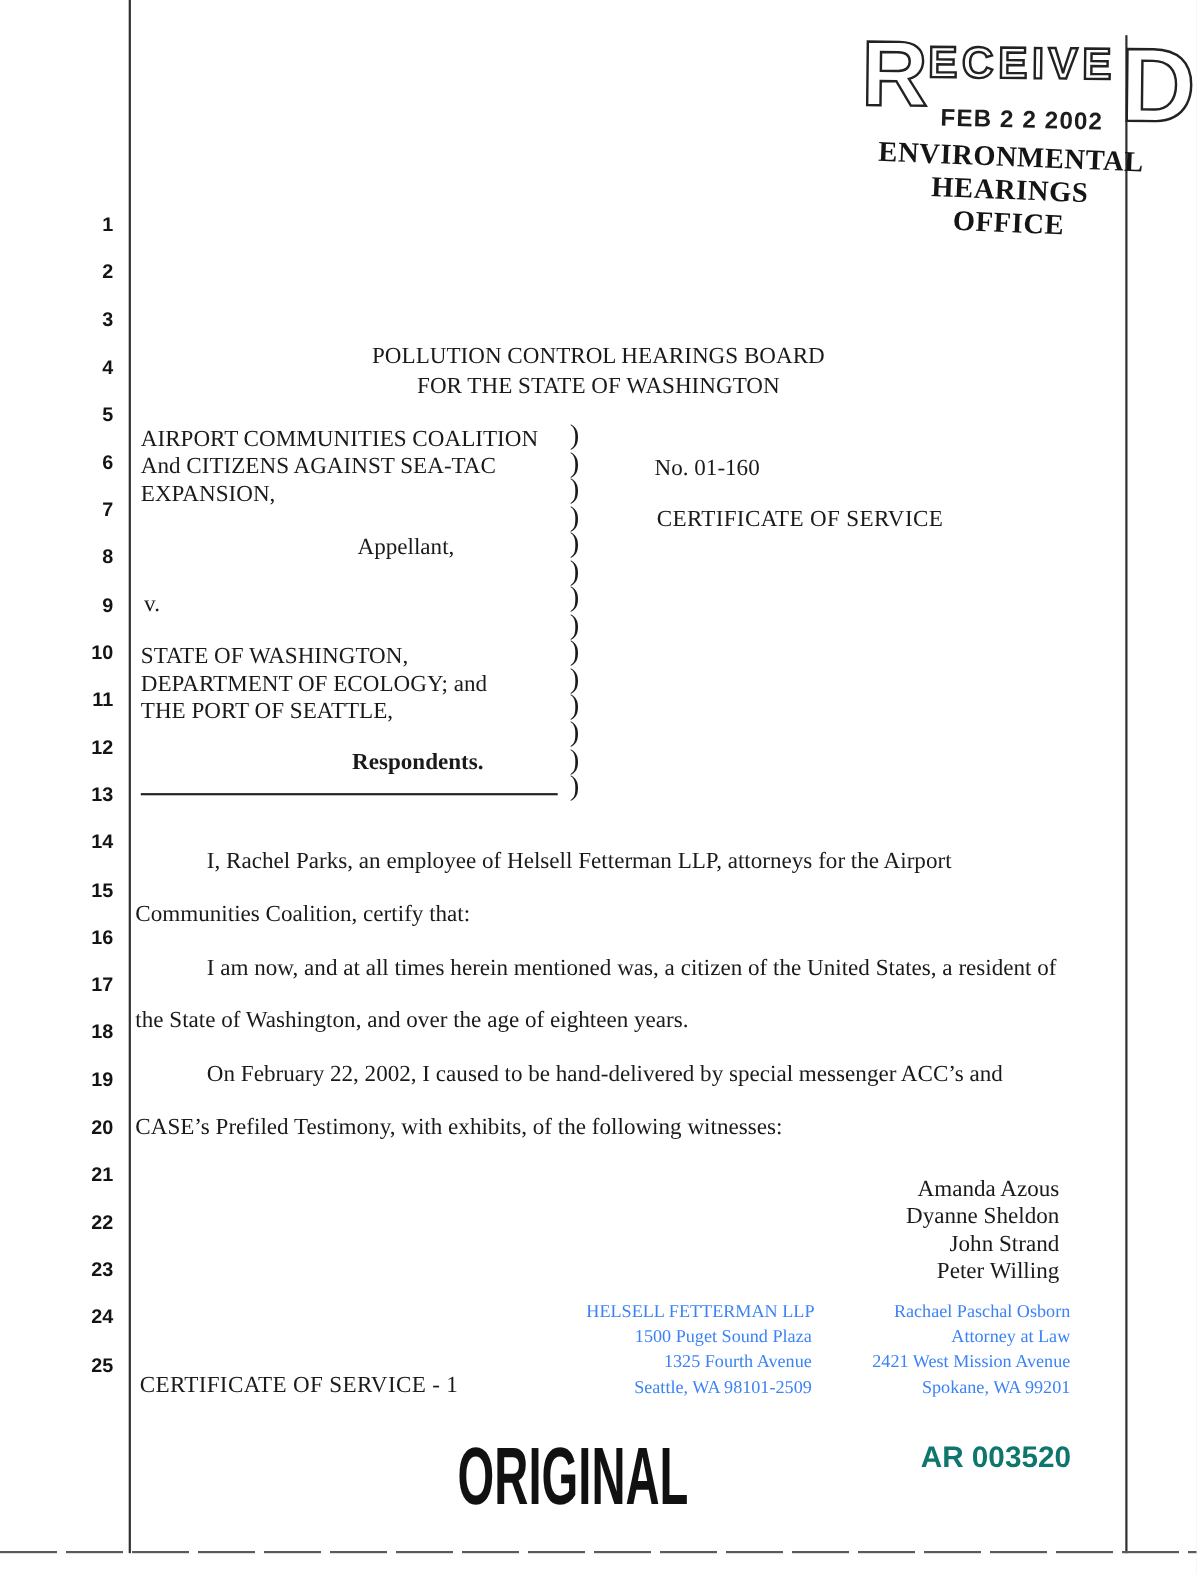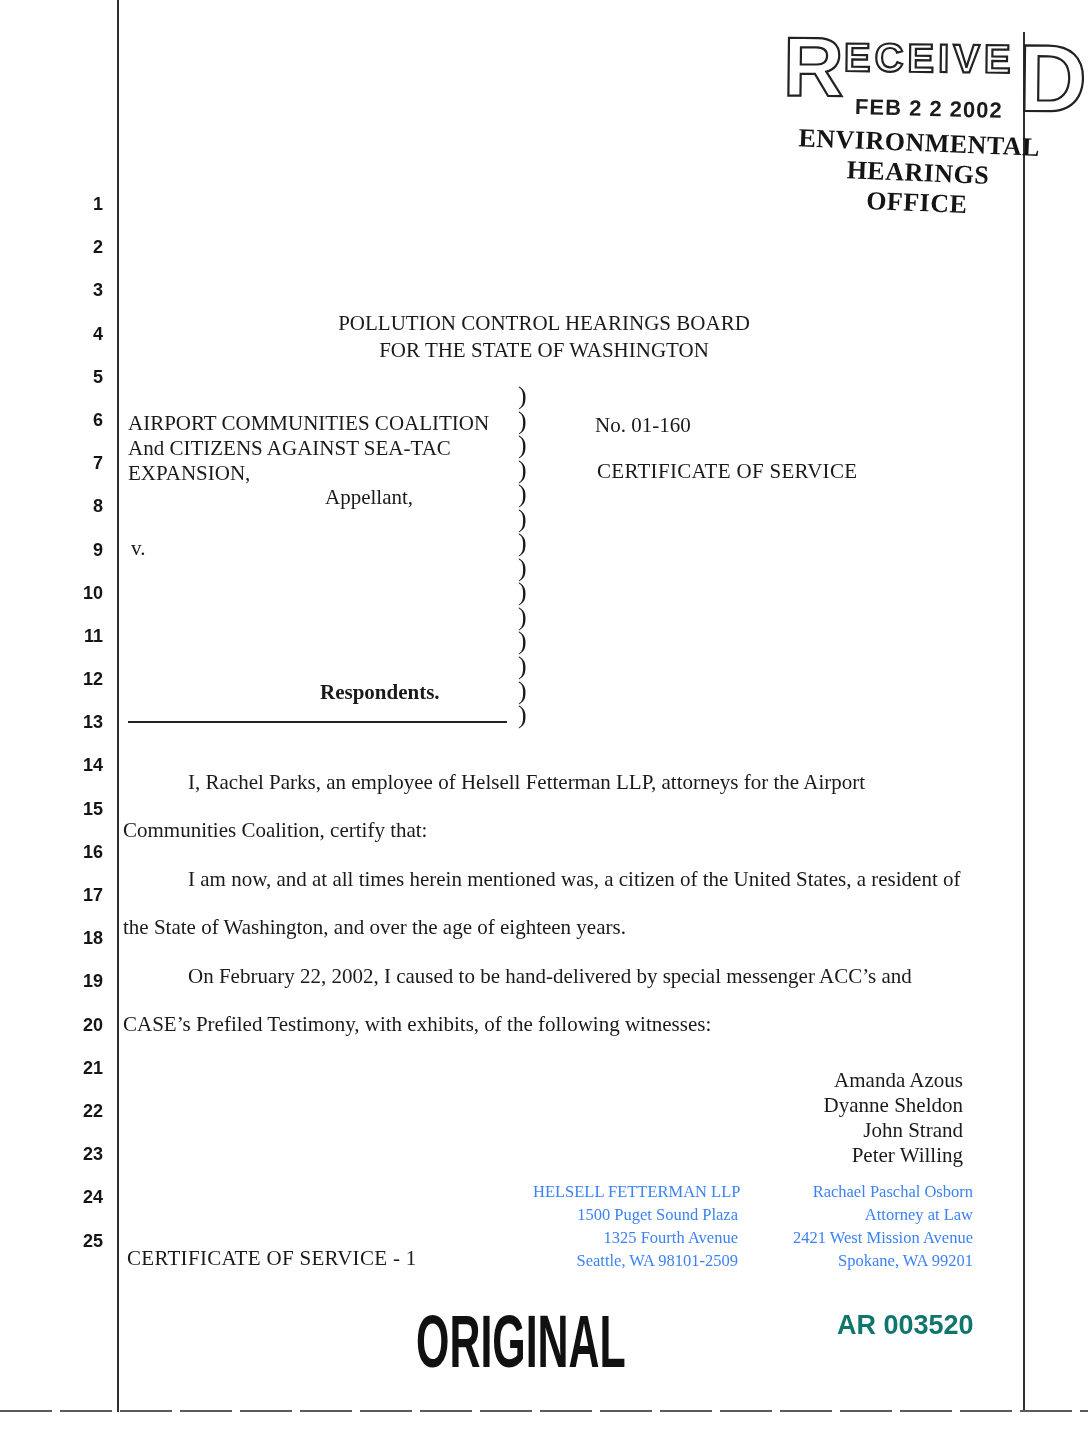--- a/index.html
+++ b/index.html
@@ -36,21 +36,21 @@
     font-weight:700; font-size:22px; letter-spacing:1px; color:#1c1c1c; transform:rotate(1.5deg); }
   .stamp-office { left:793px; top:128px; width:250px; text-align:center;
     font-weight:700; font-size:26px; line-height:30px; letter-spacing:0.5px;
     color:#151515; transform:rotate(2.3deg); }
 
   
   .court-title { left:128px; top:310px; width:832px; text-align:center;
     font-size:21px; line-height:26.5px; white-space:nowrap;font-family:Liberation Serif, serif; }
 
   
-  .party-appellant  { left:128px; top:386px; font-size:21px; line-height:25px; white-space:nowrap;margin-top:25px; }
+  .party-appellant  { left:128px; top:386px; font-size:21px; line-height:25px; white-space:nowrap; }
   .role-appellant   { left:325px; top:485px; font-size:21px; }
   .versus           { left:131px; top:536px; font-size:21px; }
   .party-respondent { left:128px; top:584px; font-size:21px; line-height:25px; white-space:nowrap; }
   .role-respondent  { left:320px; top:680px; font-size:21px;font-weight:bold; }
   .caption-underline{ left:128px; top:721px; width:379px; height:2px; background:#232323; }
   #paren-column { left:518px; top:384px; font-size:26px; }
   #paren-column .pr { height:24.55px; line-height:24.55px; }
   .case-number { left:595px; top:413px; font-size:21px; }
   .doc-title   { left:597px; top:459px; font-size:21px; letter-spacing:0.3px; }
 
@@ -128,20 +128,25 @@
     <div>FOR THE STATE OF WASHINGTON</div>
   </div>
 
   <div class="abs party-appellant">
       <div class="pl">AIRPORT COMMUNITIES COALITION</div>
       <div class="pl">And CITIZENS AGAINST SEA-TAC</div>
       <div class="pl">EXPANSION,</div>
     </div>
   <div class="abs role-appellant">Appellant,</div>
   <div class="abs versus">v.</div>
+  <div class="abs party-respondent">
+      <div class="pl">STATE OF WASHINGTON,</div>
+      <div class="pl">DEPARTMENT OF ECOLOGY; and</div>
+      <div class="pl">THE PORT OF SEATTLE,</div>
+    </div>
   <div class="abs role-respondent">Respondents.</div>
   <div class="abs caption-underline"></div>
 
   <div class="abs" id="paren-column">
       <div class="pr">)</div>
       <div class="pr">)</div>
       <div class="pr">)</div>
       <div class="pr">)</div>
       <div class="pr">)</div>
       <div class="pr">)</div>

